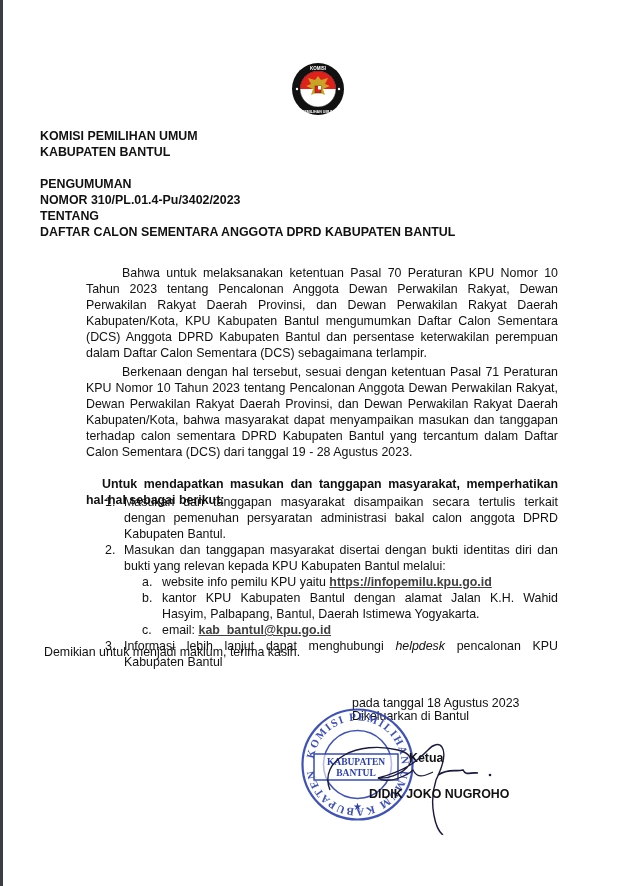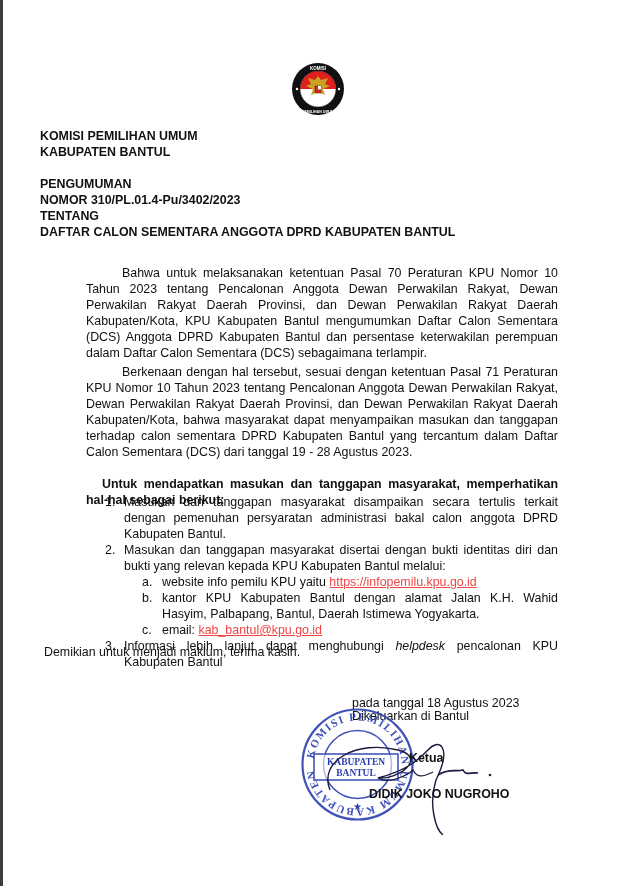--- a/index.html
+++ b/index.html
@@ -17,21 +17,21 @@
   }
   .para.indent { text-indent: 36px; }
   .p1 { top: 265px; }
   .p2 { top: 364px; }
   .p3 { top: 476px; text-indent: 16px; font-weight: bold; }
   .list { position: absolute; left: 86px; width: 472px; line-height: 16px; }
   .li { position: relative; padding-left: 38px; text-align: justify; }
   .li .num { position: absolute; left: 19px; top: 0; }
   .sub { position: relative; padding-left: 76px; text-align: justify; }
   .sub .num { position: absolute; left: 56px; top: 0; }
-  .link { color: #ef4444; text-decoration: underline; font-weight: normal; }
+  .link { color: #404040; text-decoration: underline; font-weight: bold; }
   .closing { position: absolute; left: 44px; top: 644px; line-height: 16px; }
   .issued { position: absolute; left: 352px; top: 708px; line-height: 16px; }
   .date { position: absolute; left: 352px; top: 695px; line-height: 16px; }
   .role { position: absolute; left: 409px; top: 716px; font-weight: bold; margin-top: 35px; }
   .signer { position: absolute; left: 369px; top: 787px; font-weight: bold; }
   .stamp { position: absolute; left: 300px; top: 707px; width: 115px; height: 115px; }
   .signature { position: absolute; left: 318px; top: 720px; width: 200px; height: 115px; }
 </style>
 </head>
 <body>

